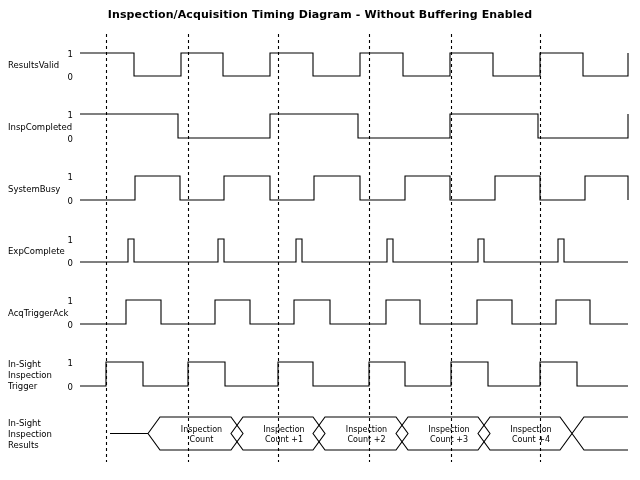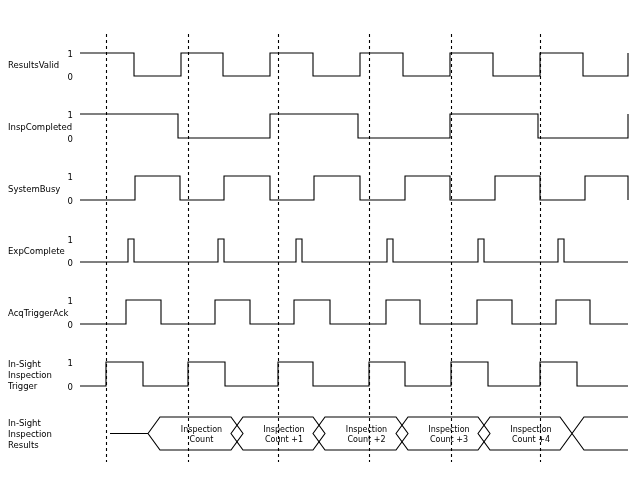--- a/index.html
+++ b/index.html
@@ -73,20 +73,21 @@
     font-family: "DejaVu Sans", "Liberation Sans", sans-serif;
     fill: #000000;
     text-anchor: middle;
   }
 </style>
 </head>
 <body>
 
 <div id="diagram-root">
 
+  <div class="title">Inspection/Acquisition Timing Diagram - Without Buffering Enabled</div>
 
   <svg class="wavecanvas" viewBox="0 0 640 480">
     <g id="markers-group">
         <line x1="106.5" y1="34" x2="106.5" y2="462" class="marker-line"></line>
         <line x1="188.5" y1="34" x2="188.5" y2="462" class="marker-line"></line>
         <line x1="278.5" y1="34" x2="278.5" y2="462" class="marker-line"></line>
         <line x1="369.5" y1="34" x2="369.5" y2="462" class="marker-line"></line>
         <line x1="451.5" y1="34" x2="451.5" y2="462" class="marker-line"></line>
         <line x1="540.5" y1="34" x2="540.5" y2="462" class="marker-line"></line>
       </g>

